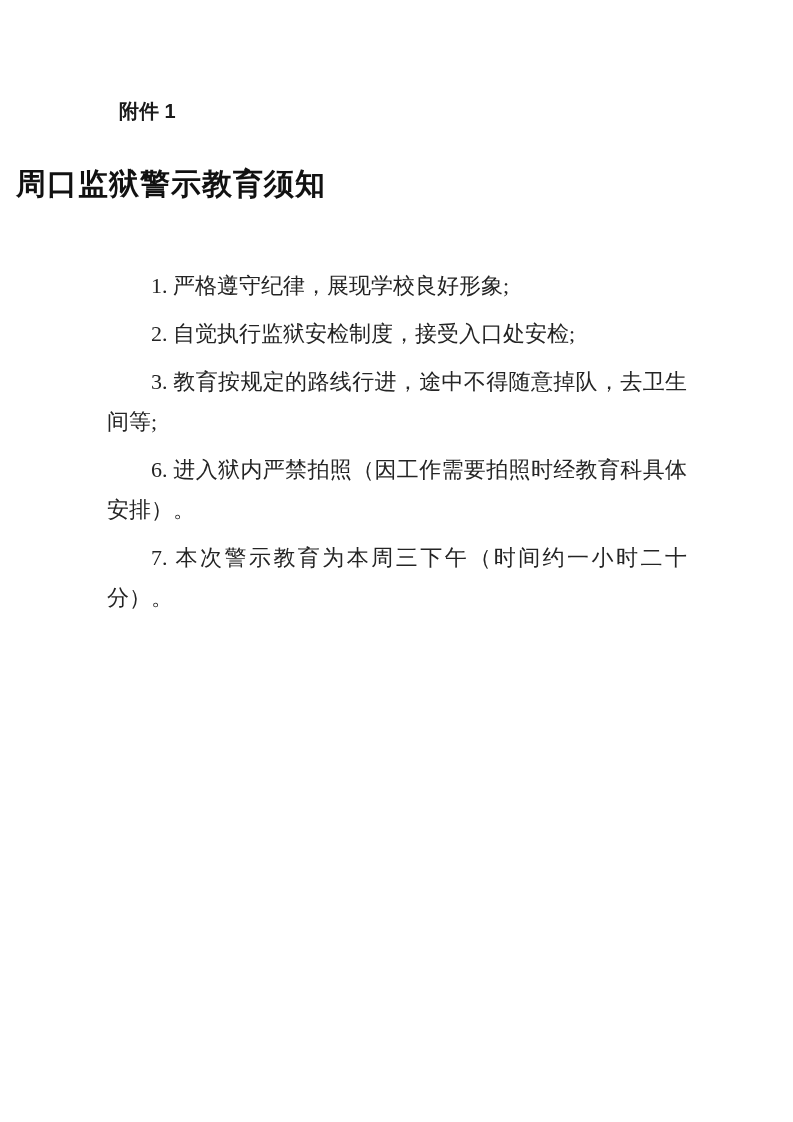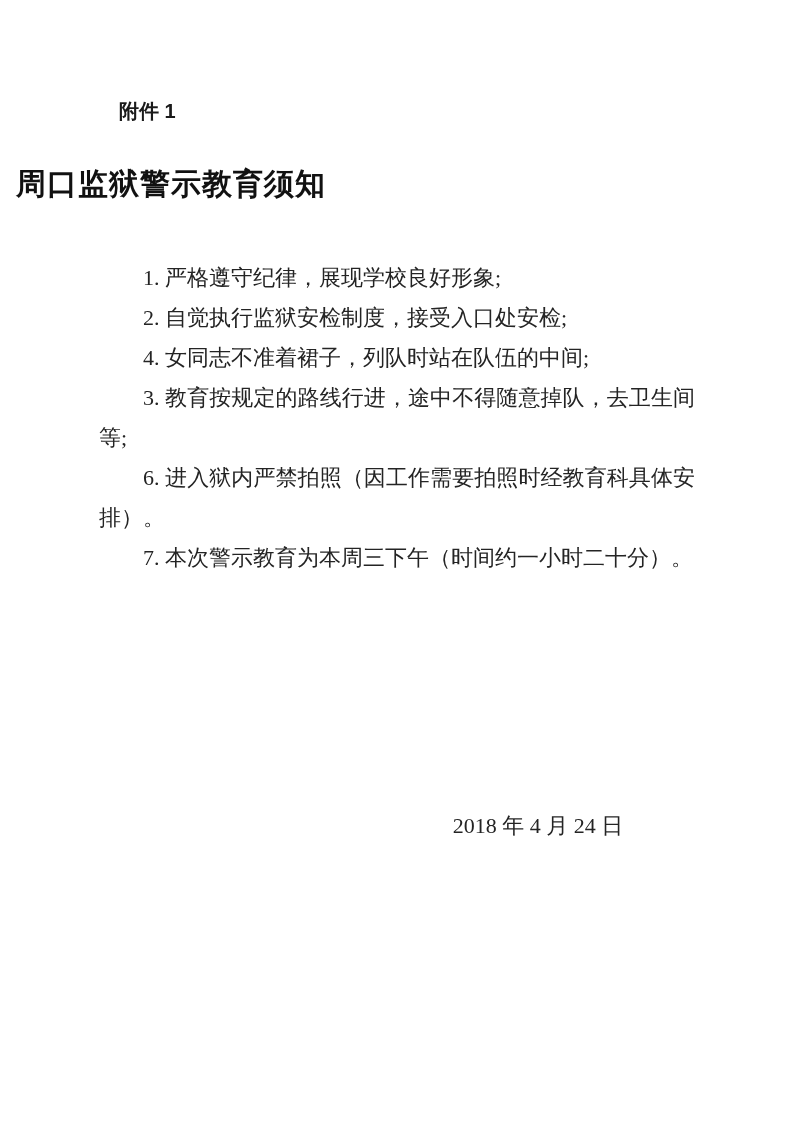--- a/index.html
+++ b/index.html
@@ -45,21 +45,21 @@
     left: 99px;
     top: 258px;
     width: 596px;
     font-family: "Liberation Serif", "DejaVu Serif", serif;
     font-size: 22px;
     line-height: 40px;
     text-align: justify;
     color: #242424;
   }
   .body-text p {
-    margin: 0;
+    margin: 8px;
     text-indent: 44px;
   }
   .signature-block {
     position: absolute;
     left: 380px;
     top: 804px;
     width: 316px;
     text-align: center;
     font-family: "Liberation Serif", "DejaVu Serif", serif;
     font-size: 22px;
@@ -84,25 +84,23 @@
 
 <div class="page">
 
   <div class="attachment">附件 1</div>
 
   <h1 class="title">周口监狱警示教育须知</h1>
 
   <div class="body-text">
     <p>1. 严格遵守纪律，展现学校良好形象;</p>
     <p>2. 自觉执行监狱安检制度，接受入口处安检;</p>
-    <p>4. 女同志不准着裙子，列队时站在队伍的中间;</p>
     <p>3. 教育按规定的路线行进，途中不得随意掉队，去卫生间等;</p>
     <p>6. 进入狱内严禁拍照（因工作需要拍照时经教育科具体安排）。</p>
     <p>7. 本次警示教育为本周三下午（时间约一小时二十分）。</p>
   </div>
 
   <div class="signature-block">
-    <div>2018 年 4 月 24 日</div>
   </div>
 
   <div class="page-number">4</div>
 
 </div>
 
 </body></html>

